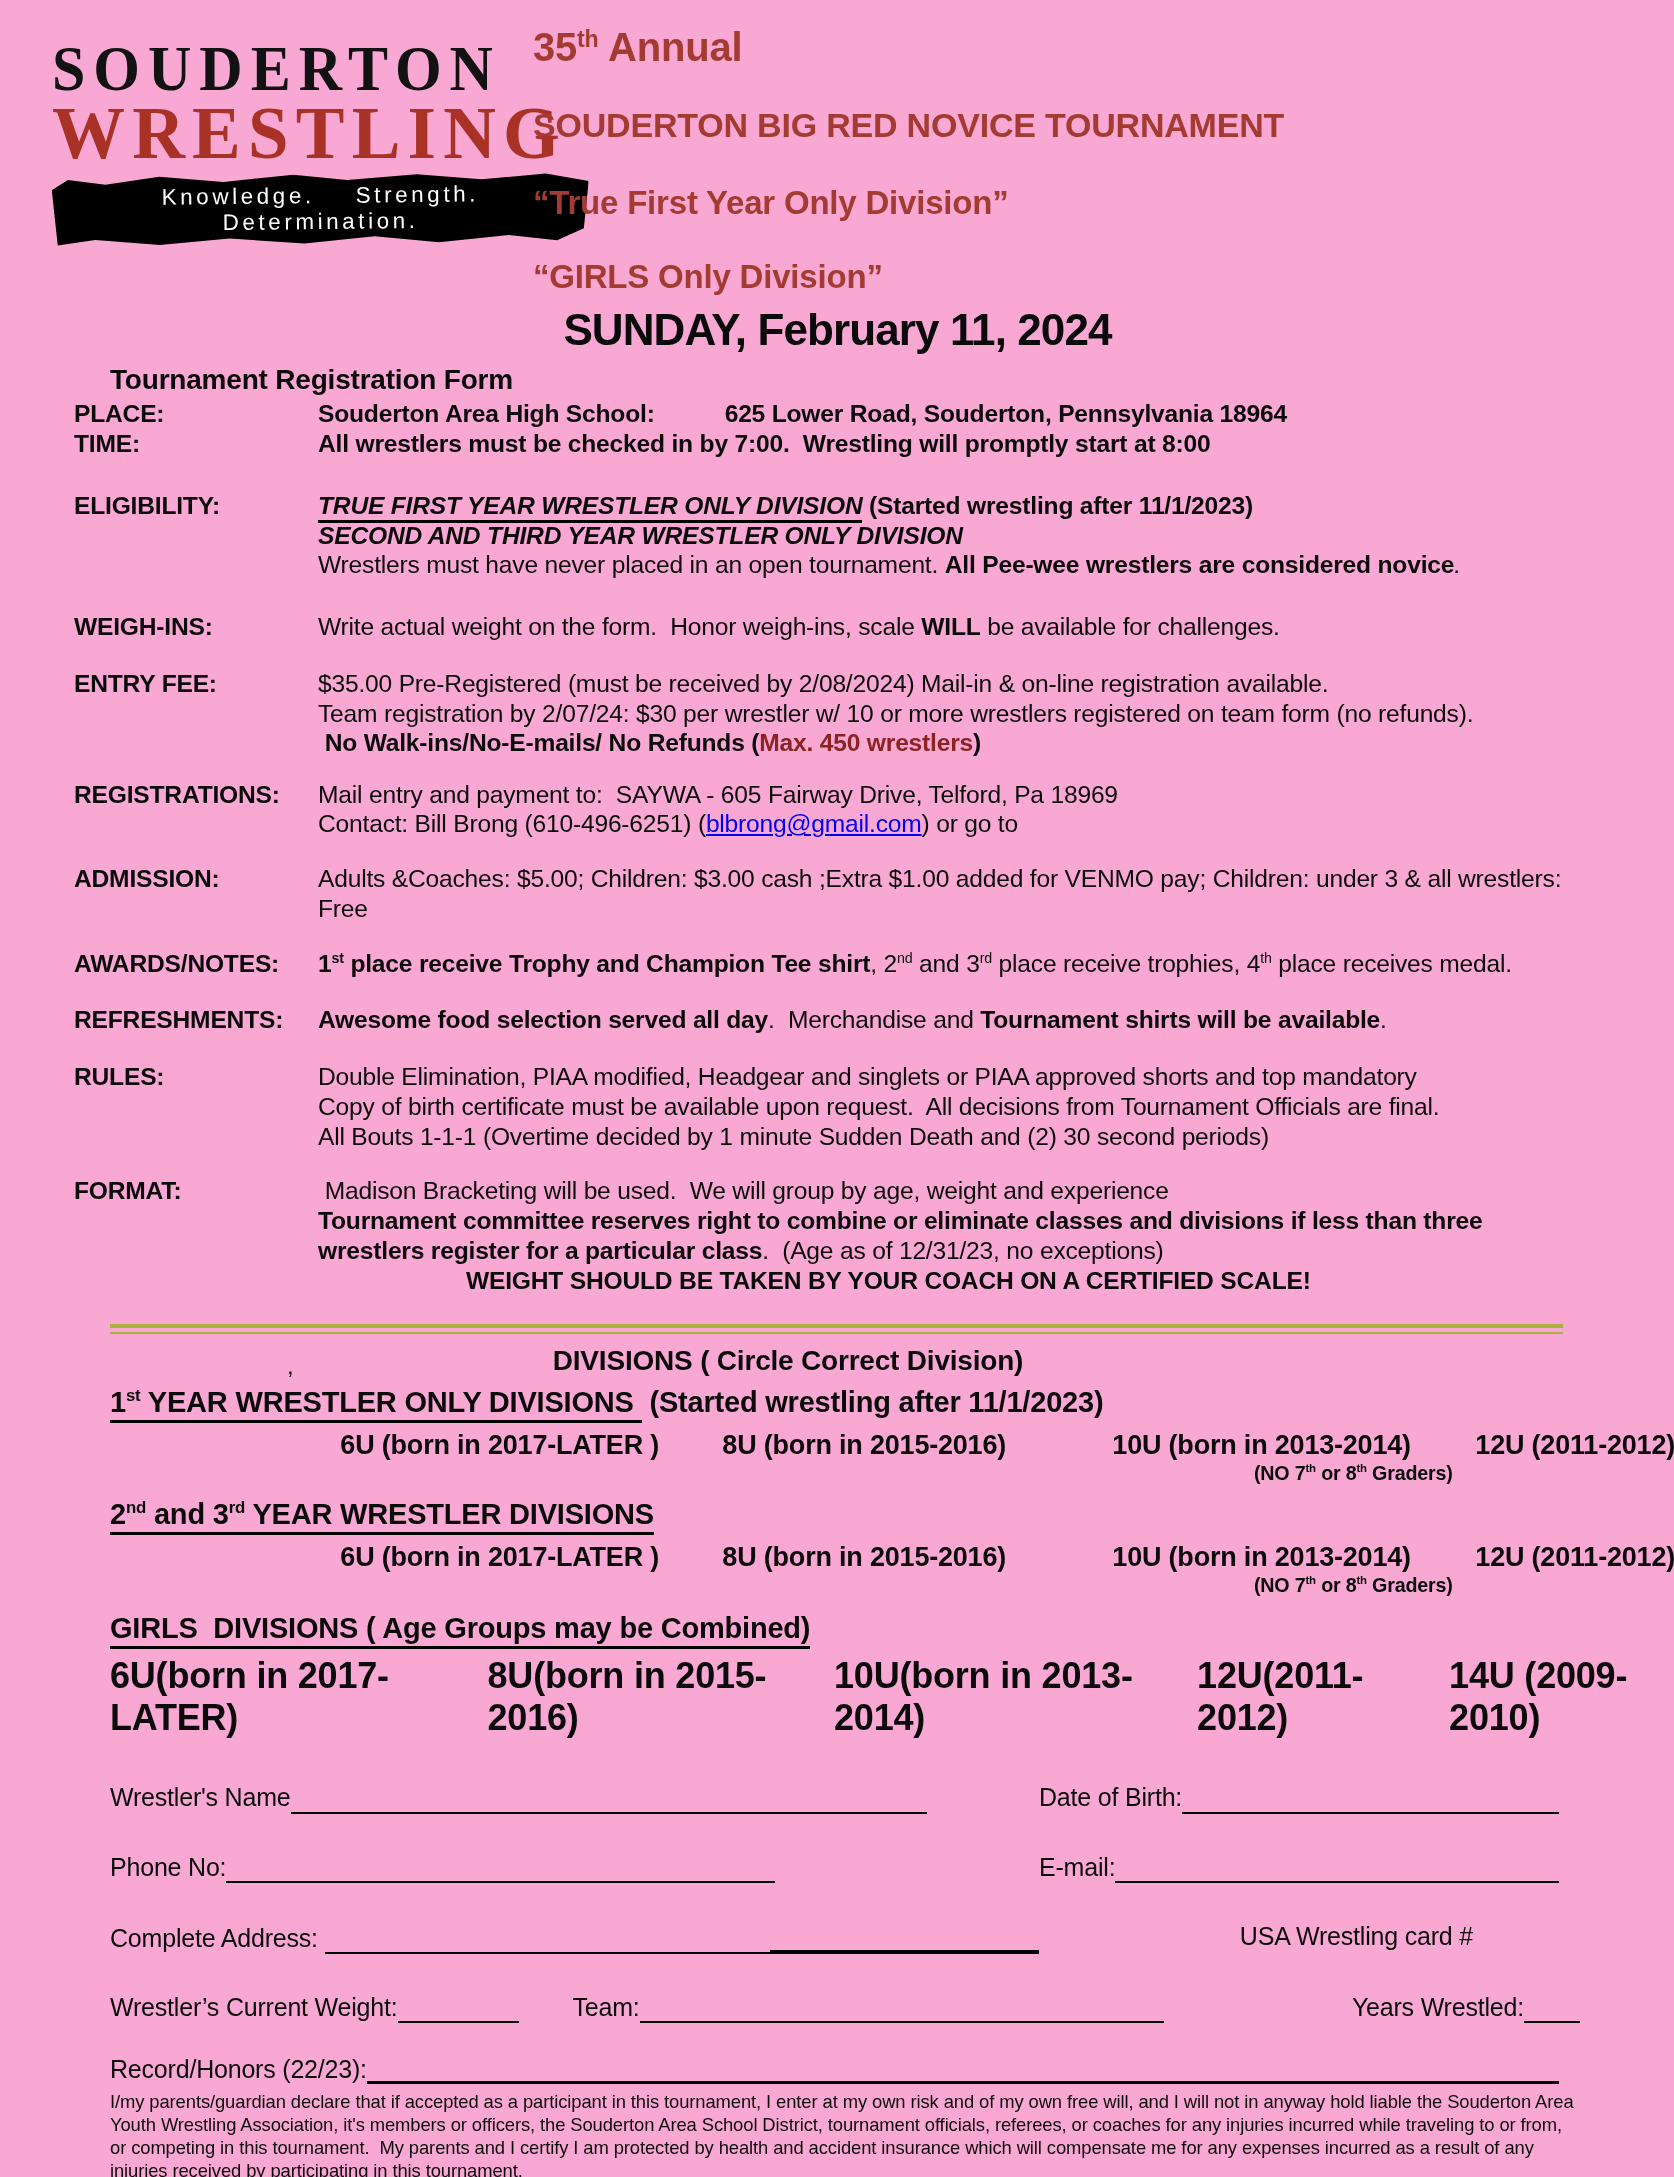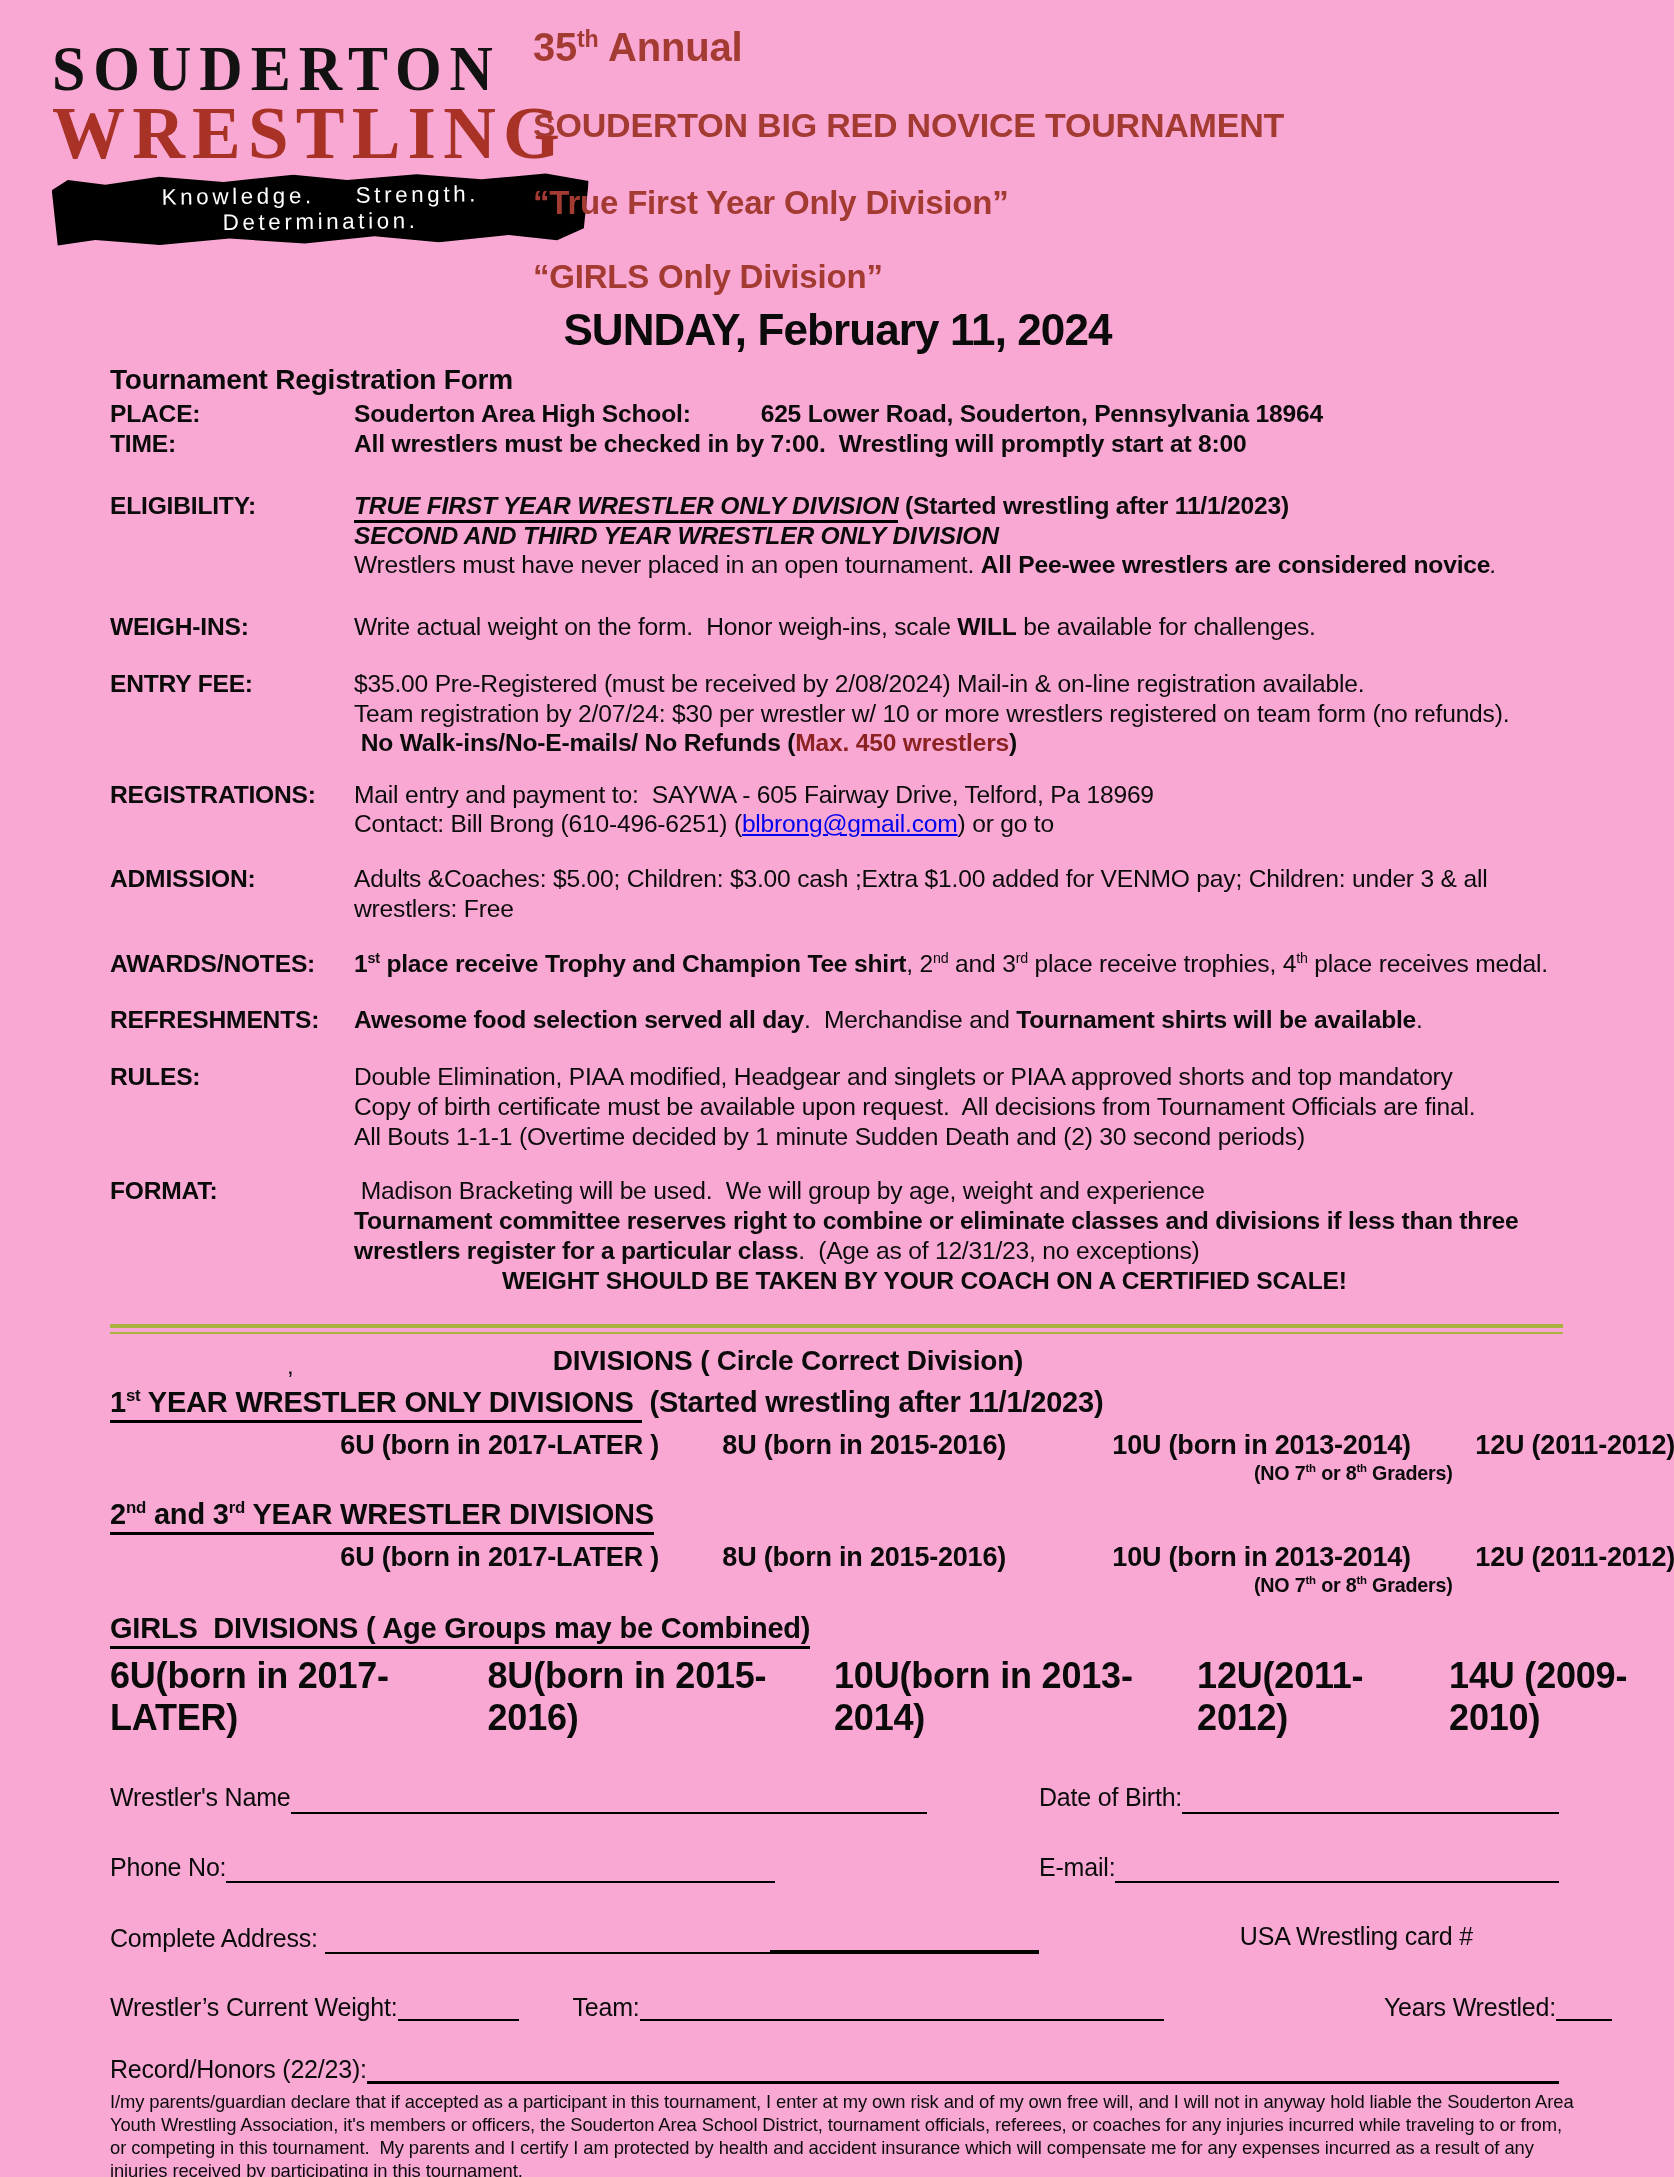--- a/index.html
+++ b/index.html
@@ -28,21 +28,21 @@
               color:#a33b32; font-weight:bold; }
   .redblock .annual { font-size:40px; margin-bottom:36px; }
   .redblock .rtitle { font-size:34px; margin-bottom:39px; }
   .redblock .rsub  { font-size:33px; margin-bottom:36px; }
   sup.sp { font-size:0.58em; vertical-align:super; line-height:0; }
 
   .dateline { text-align:center; font-weight:bold; font-size:44px; letter-spacing:-0.9px; margin-top:1.8px; }
   .formtitle { margin:9px 0 3.6px 110px; font-weight:bold; font-size:28px; }
 
   
-  .row { display:flex; padding-left:110px; padding-right:99px; font-size:24.6px; line-height:1.21; }
+  .row { display:flex; padding-left:74px; padding-right:99px; font-size:24.6px; line-height:1.21; }
   .row .lbl { width:244px; flex-shrink:0; font-weight:bold; }
   .row .val { flex:1; }
   .b { font-weight:bold; }
   .bi { font-weight:bold; font-style:italic; }
   .it { font-style:italic; }
   .uthick { border-bottom:3.6px solid #000; padding-bottom:0.9px; }
   .red { color:#8b2323; }
   .link { color:#0000ee; text-decoration:underline; }
   .serif { font-family:"Liberation Serif", serif; font-size:26px; letter-spacing:0; }
   .gap36 { height:32px; } .gap30 { height:27px; } .gap28 { height:25px; }
@@ -242,21 +242,21 @@
       <span data-bind="fields.address">Complete Address: </span>
       <span class="bl flex1"></span>
       <span class="bl thick" style="width:269px;"></span>
     </div>
     <div class="fright" style="padding-right:202px;flex-direction:column;">
       <span data-bind="fields.usa_card">USA Wrestling card #</span>
       <span class="bl flex1"></span>
     </div>
   </div>
 
-  <div class="frow mt-r" style="padding-right:63px;align-items:center;">
+  <div class="frow mt-r" style="padding-right:95px;">
     <span data-bind="fields.weight">Wrestler’s Current Weight:</span>
     <span class="bl" style="width:121px;margin-right:54px;"></span>
     <span data-bind="fields.team">Team:</span>
     <span class="bl" style="width:524px;margin-right:18px;"></span>
     <span data-bind="fields.years" style="margin-left:auto;">Years Wrestled:</span>
     <span class="bl" style="width:56px;"></span>
   </div>
 
   <div class="recline">
     <span data-bind="fields.record">Record/Honors (22/23):</span>

